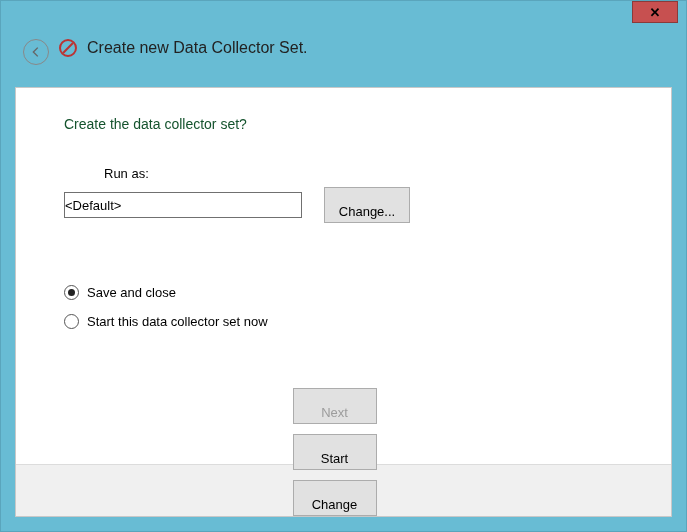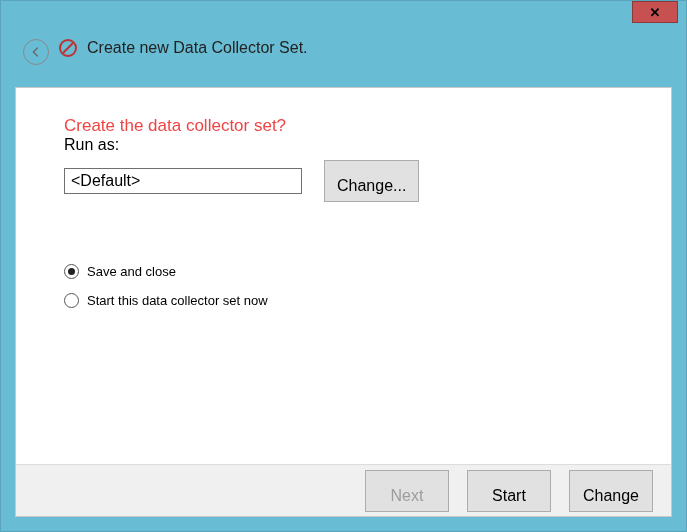--- a/index.html
+++ b/index.html
@@ -86,49 +86,51 @@
       left: 14px;
       right: 14px;
       bottom: 14px;
       background: #fff;
       border: 1px solid #c8c8c8;
     }
     .content-inner {
       padding: 28px 48px;
     }
     .heading {
-      font-size: 17px;
-      color: #ef4444;
+      font-size: 14px;
+      color: #14532d;
+      margin-bottom: 34px;
     }
     .field-label {
-      font-size: 16px;
+      font-size: 13px;
       color: #000;
       margin-bottom: 6px;
+      margin-left: 40px;
     }
     .field-row {
       display: flex;
       align-items: center;
       gap: 22px;
       margin-bottom: 62px;
     }
     .text-input {
       width: 238px;
       height: 26px;
       border: 1px solid #707070;
-      padding: 2px 6px;
-      font-size: 16px;
+      padding: 2px 0;
+      font-size: 13px;
       font-family: inherit;
       background: #fff;
     }
     .btn {
-      height: 42px;
+      height: 36px;
       min-width: 86px;
       background: #e1e1e1;
       border: 1px solid #acacac;
-      font-size: 16px;
+      font-size: 13px;
       font-family: inherit;
       cursor: pointer;
       padding: 16px 12px;
     }
     .btn:disabled {
       color: #9c9c9c;
       cursor: default;
     }
     .radio-row {
       display: flex;
@@ -159,22 +161,23 @@
       position: absolute;
       left: 0;
       right: 0;
       bottom: 0;
       height: 52px;
       background: #f0f0f0;
       border-top: 1px solid #dcdcdc;
       display: flex;
       align-items: center;
       justify-content: flex-end;
-      gap: 18px;
+      gap: 10px;
       padding-right: 18px;
+      flex-direction: column;
     }
     .footer .btn { min-width: 84px; }
   </style>
 </head>
 <body>
 
 <div class="window">
   <div class="titlebar">
     <div class="close-btn">
       <span>✕</span>

